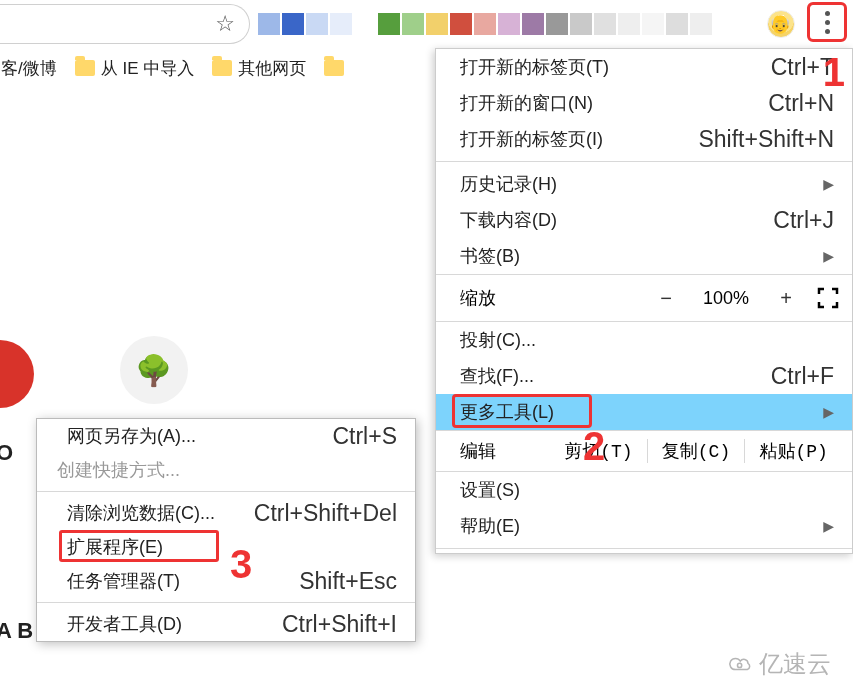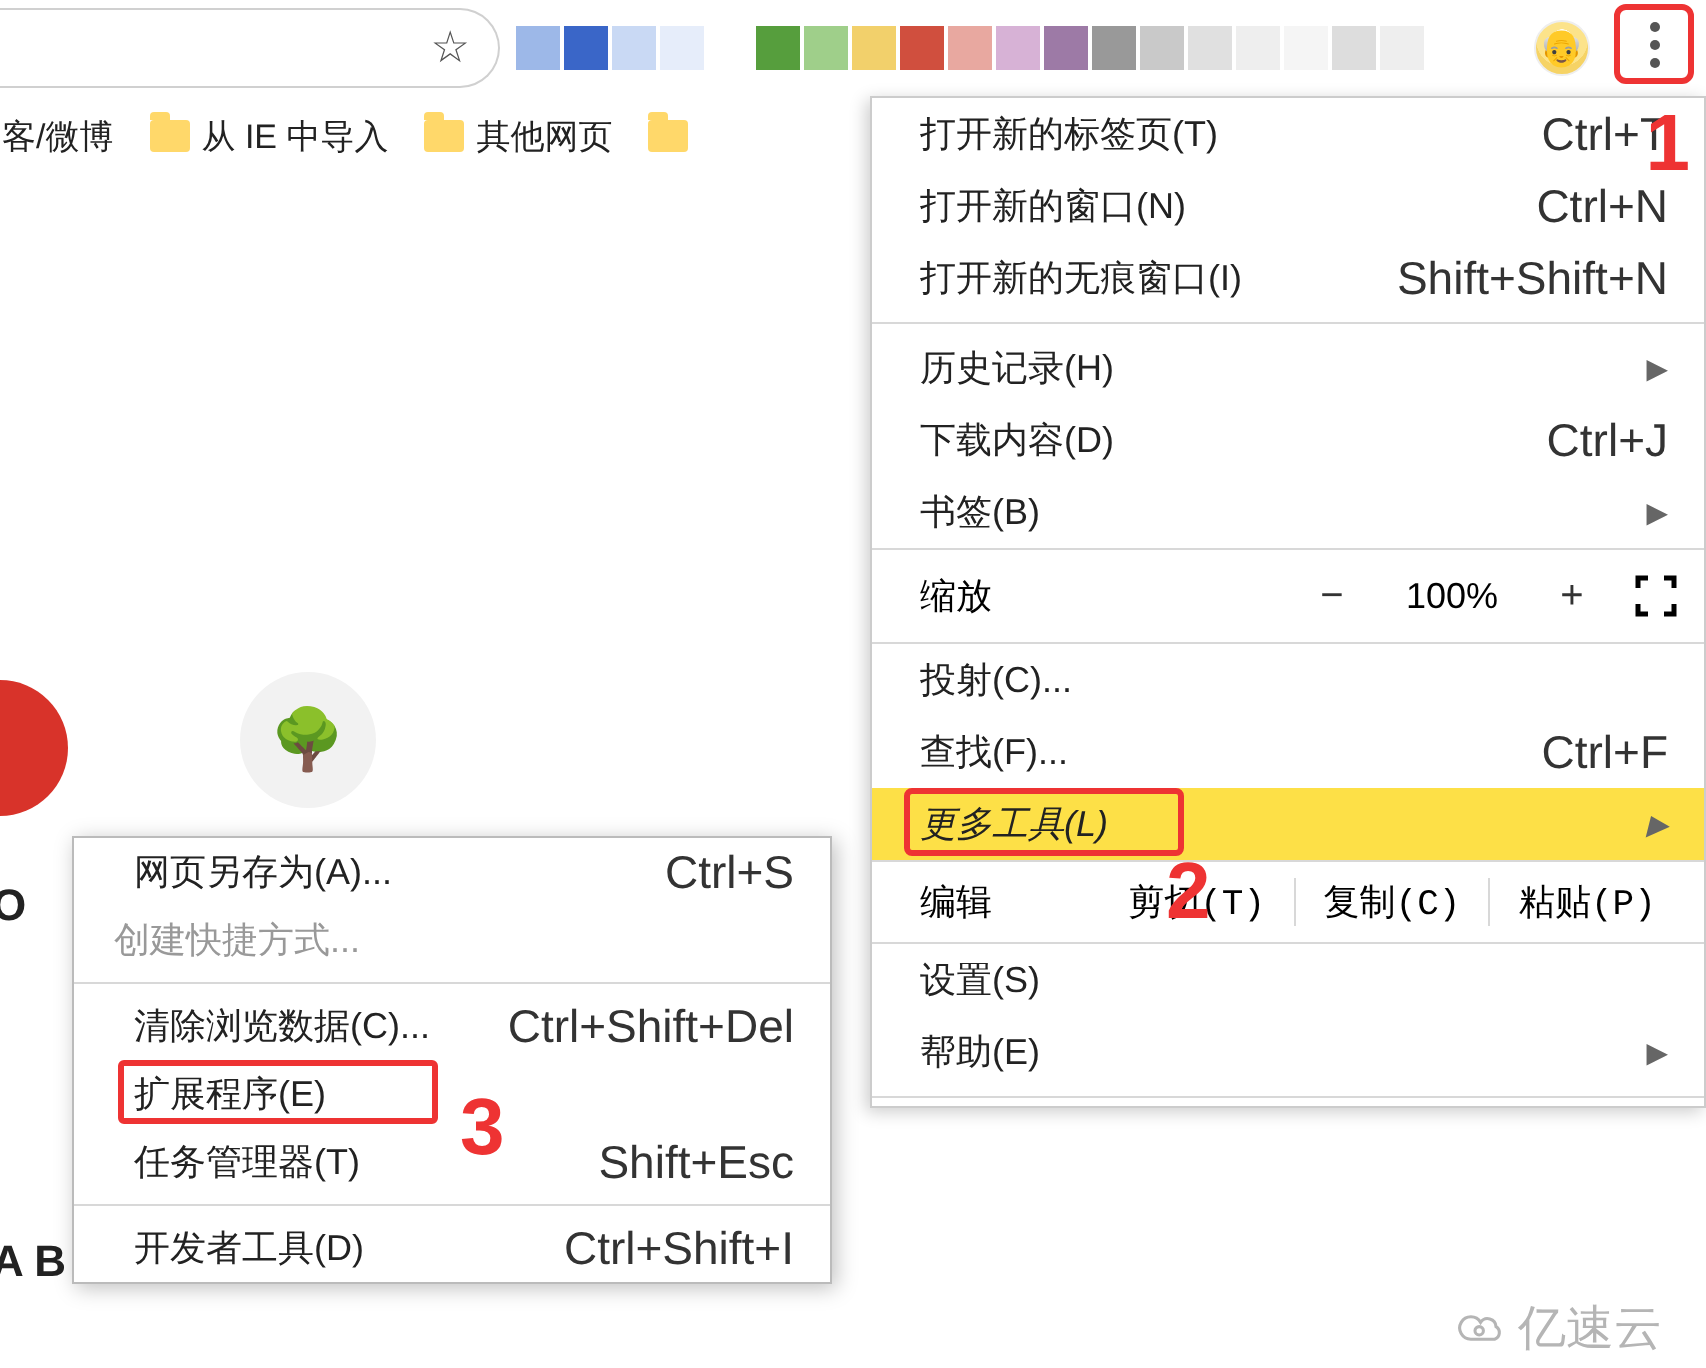--- a/index.html
+++ b/index.html
@@ -24,21 +24,21 @@
   .folder-icon { width: 20px; height: 16px; background: #ffd86a; border-radius: 2px; position: relative; display:inline-block;}
   .folder-icon::before{content:"";position:absolute;top:-4px;left:0;width:10px;height:4px;background:#ffd86a;border-radius:2px 2px 0 0;}
 
   
   .menu-main { position: absolute; right: 0; top: 48px; width: 418px; background: #fff; box-shadow: -2px 2px 8px rgba(0,0,0,0.2); border: 1px solid #ccc; }
   .menu-row { display: flex; align-items: center; justify-content: space-between; height: 36px; padding: 0 18px 0 24px; font-size: 18px; color: #222; }
   .menu-row .left { flex: 1; }
   .menu-row .shortcut { color: #333; font-size: 23px; }
   .menu-row .chevron { color: #666; font-size: 14px; }
   .menu-sep { height: 1px; background: #d8d8d8; margin: 4px 0; }
-  .menu-row.hover { background: #fde047; font-style: italic; }
+  .menu-row.hover { background: #7dd3fc; }
   .menu-row.boxed { position: relative; }
   .menu-row.boxed .boxframe { position: absolute; left: 16px; top: 0px; height: 34px; width: 140px; border: 3px solid #e33; border-radius: 4px; }
 
   .zoom-row { display: flex; align-items: center; height: 48px; padding: 0 12px 0 24px; font-size: 18px; gap: 10px; border-top:1px solid #d8d8d8; border-bottom:1px solid #d8d8d8;}
   .zoom-row .label { flex: 1; }
   .zoom-btn { width: 40px; text-align: center; font-size: 20px; color: #333; }
   .zoom-val { width: 60px; text-align: center; }
   .fullscreen-icon { width: 24px; height: 24px; }
   .fullscreen-icon svg { width: 100%; height: 100%; }
 
@@ -139,21 +139,21 @@
   <div id="sec1">
       <div class="menu-row">
         <span class="left">打开新的标签页(T)</span>
         <span class="shortcut">Ctrl+T</span>
       </div>
       <div class="menu-row">
         <span class="left">打开新的窗口(N)</span>
         <span class="shortcut">Ctrl+N</span>
       </div>
       <div class="menu-row">
-        <span class="left">打开新的无痕窗口(I)</span>
+        <span class="left">打开新的标签页(I)</span>
         <span class="shortcut">Shift+Shift+N</span>
       </div>
     </div>
   <div class="menu-sep"></div>
   <div id="sec2">
       <div class="menu-row">
         <span class="left">历史记录(H)</span>
         <span class="chevron">▶</span>
       </div>
       <div class="menu-row">

